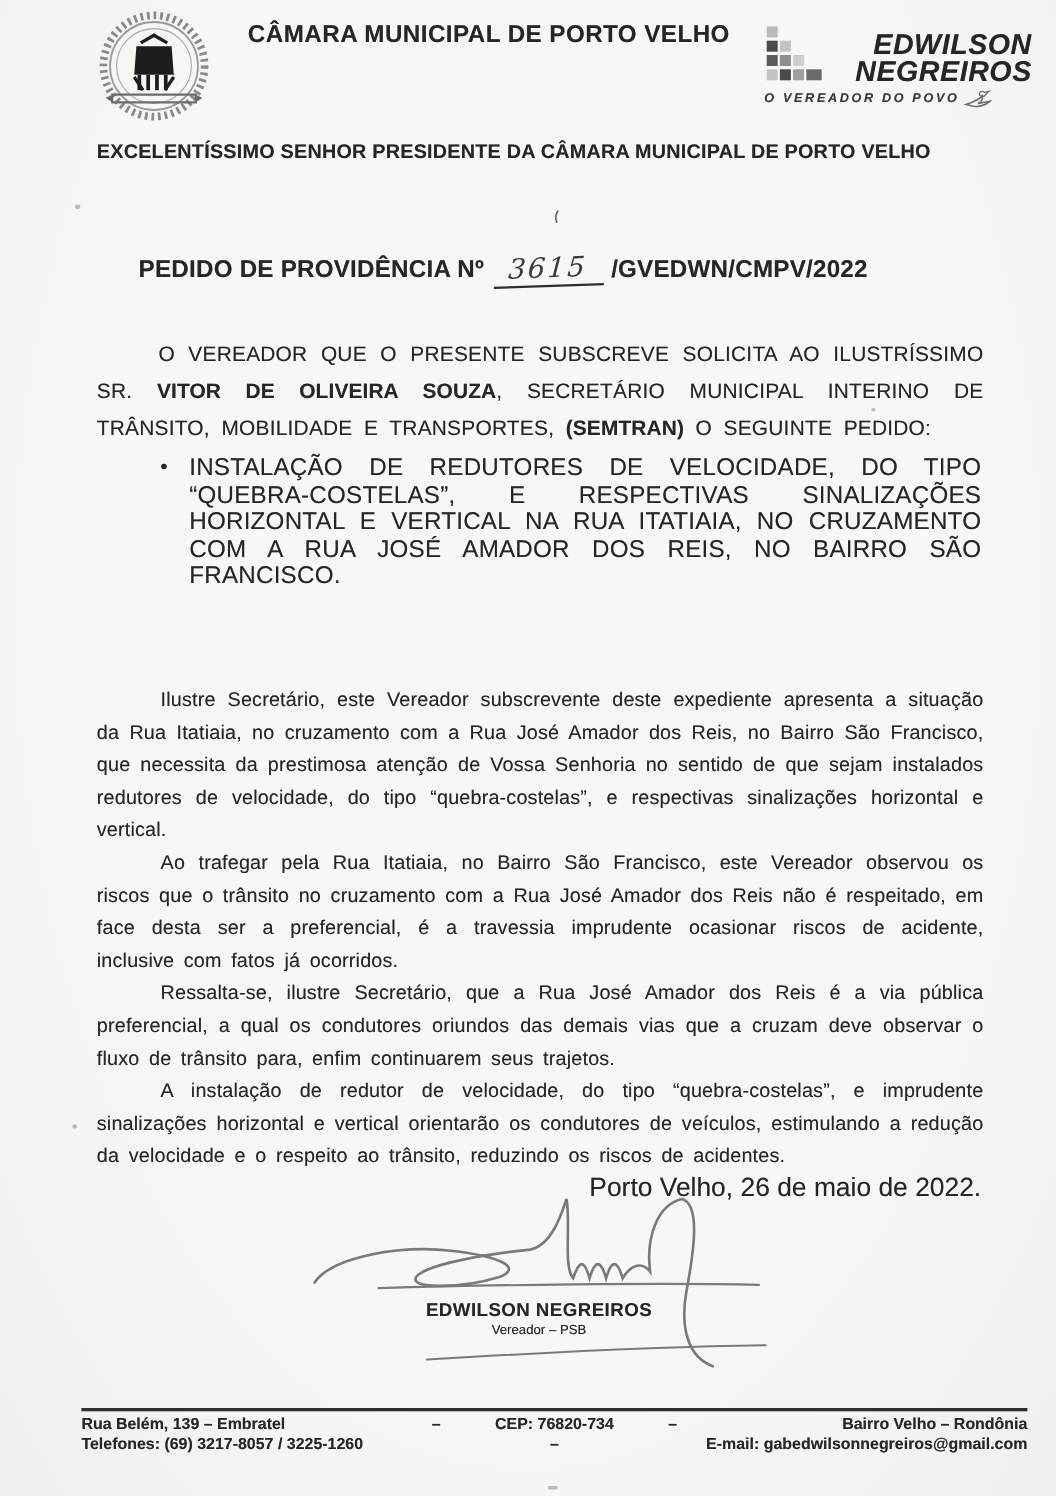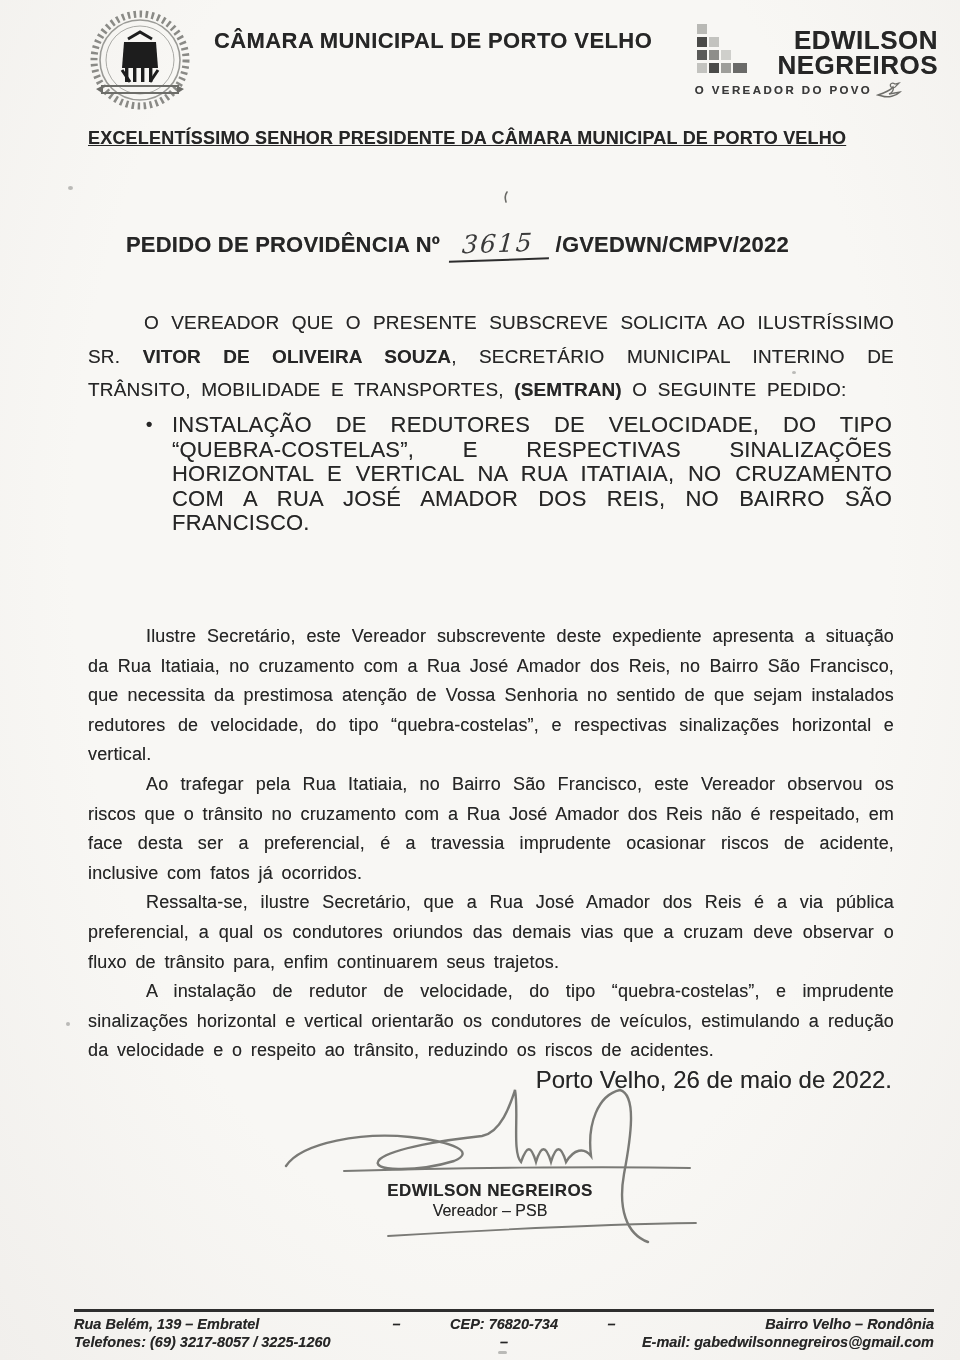--- a/index.html
+++ b/index.html
@@ -11,34 +11,34 @@
       radial-gradient(ellipse at 50% 40%, #f8f7f4 60%, #f1efec 100%);
     font-family:"Liberation Sans", sans-serif;
     color:#262626;
     overflow:hidden;
     text-shadow:0 0 .5px rgba(40,40,40,.45);
   }
 
   
   .header{position:absolute;top:6px;left:84px;right:22px;display:flex;align-items:flex-start;}
   .seal{width:112px;height:112px;flex:0 0 auto;}
-  .header-center{width:470px;margin-left:18px;margin-top:22px;}
+  .header-center{width:470px;margin-left:18px;margin-top:12px;text-align:center;}
   .org1{font-size:22px;font-weight:bold;letter-spacing:.4px;}
   .org2{font-size:20px;font-weight:bold;margin-top:5px;}
   .org3{font-size:22px;font-weight:bold;margin-top:7px;letter-spacing:.6px;}
-  .header-right{margin-left:20px;margin-top:16px;width:248px;}
+  .header-right{margin-left:20px;margin-top:16px;width:248px;font-style:italic;}
   .hr-top{display:flex;align-items:flex-end;}
   .bars{width:54px;height:56px;flex:0 0 auto;}
   .hr-name{flex:1;text-align:right;font-weight:bold;font-size:26px;line-height:25px;letter-spacing:.5px;font-stretch:condensed;}
   .hr-tag{display:flex;align-items:center;margin-top:3px;}
   .hr-tagline{font-size:11.5px;font-weight:bold;letter-spacing:2.4px;color:#3a3a3a;white-space:nowrap;}
   .dove{width:26px;height:18px;margin-left:4px;}
 
   
-  .addressee{position:absolute;top:128px;left:88px;width:804px;font-size:18px;font-weight:bold;letter-spacing:.2px;text-decoration:underline;}
+  .addressee{position:absolute;top:128px;left:88px;width:804px;font-size:18px;font-weight:bold;letter-spacing:.2px;}
 
   
   .title{position:absolute;top:229px;left:126px;font-size:22px;font-weight:bold;letter-spacing:.2px;white-space:nowrap;}
   .hand-num{
     display:inline-block;
     font-family:"DejaVu Serif", serif;
     font-style:italic;font-weight:normal;
     font-size:25px;color:#3a3a3a;
     padding:0 16px 1px 12px;margin:0 6px 0 10px;
     border-bottom:2.5px solid #2d2d2d;
@@ -65,24 +65,24 @@
     font-size:18px;line-height:29.6px;text-align:justify;word-spacing:3.5px;letter-spacing:.15px;}
   .paragraphs p{margin:0;text-indent:58px;}
 
   
   .date-line{position:absolute;top:1066px;left:88px;width:804px;text-align:right;font-size:24px;}
 
   
   .sig-svg{position:absolute;top:1082px;left:268px;width:446px;height:178px;}
   .sig-name{position:absolute;top:1181px;left:340px;width:300px;text-align:center;
     font-size:17px;font-weight:bold;letter-spacing:.4px;}
-  .sig-role{position:absolute;top:1202px;left:340px;width:300px;text-align:center;font-size:16px;}
-
-  
-  .footer{position:absolute;top:1309px;left:74px;right:26px;border-top:3px solid #2e2e2e;padding-top:4px;font-style:italic;}
+  .sig-role{position:absolute;top:1202px;left:340px;width:300px;text-align:center;font-size:12px;}
+
+  
+  .footer{position:absolute;top:1280px;left:74px;right:26px;border-top:3px solid #2e2e2e;padding-top:4px;}
   .f-row1{display:grid;grid-template-columns:300px 1fr 170px 1fr 300px;align-items:baseline;
     font-size:14.5px;font-weight:bold;}
   .f-row2{display:grid;grid-template-columns:360px 1fr 360px;align-items:baseline;
     font-size:14.5px;font-weight:bold;margin-top:2px;}
   .f-sep{text-align:center;}
   .f-right{text-align:right;}
   .f-center{text-align:center;}
 
   
   .speck{position:absolute;background:#9a9a96;border-radius:50%;opacity:.65;}

